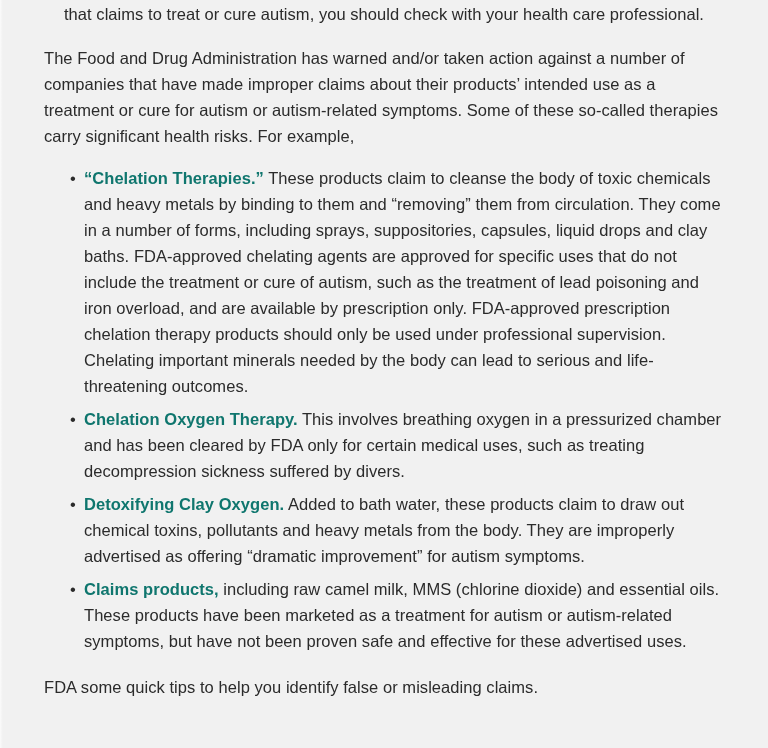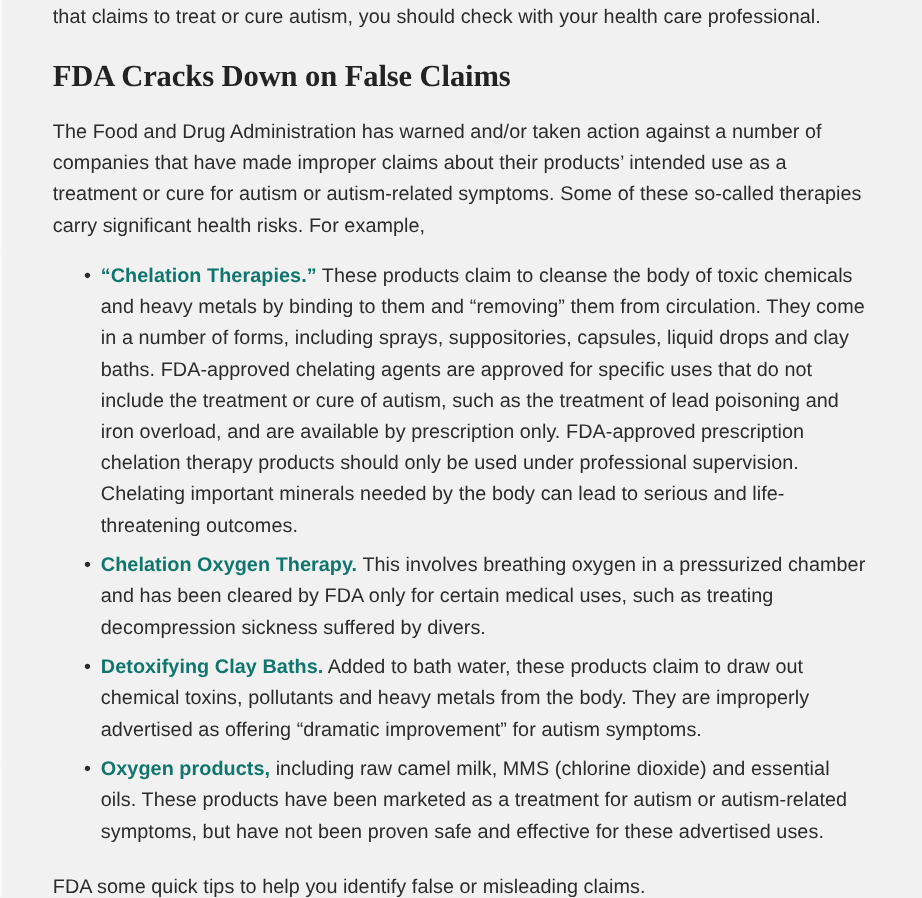--- a/index.html
+++ b/index.html
@@ -34,20 +34,21 @@
     box-sizing: border-box;
   }
   
   .clipped-line {
     font-size: 16.5px;
     line-height: 26px;
     color: #2b2b2b;
     margin: 0;
     padding-top: 1px;
     letter-spacing: 0.05px;
+    text-align: center;
   }
   h2.section-heading {
     font-family: "Liberation Serif", "DejaVu Serif", serif;
     font-weight: bold;
     font-size: 25.5px;
     line-height: 30px;
     color: #232323;
     margin: 22px 0 0 0;
     letter-spacing: -0.1px;
   }
@@ -97,43 +98,42 @@
 </style>
 </head>
 <body>
 
 <div class="page-edge"></div>
 
 <article class="article">
 
   <p class="clipped-line">that claims to treat or cure autism, you should check with your health care professional.</p>
 
-  <h2 class="section-heading">FDA Cracks Down on False Claims</h2>
 
   <p class="body-para">The Food and Drug Administration has warned and/or taken action against a number of companies that have made improper claims about their products’ intended use as a treatment or cure for autism or autism-related symptoms. Some of these so-called therapies carry significant health risks. For example,</p>
 
   <ul class="claims-list">
 
     <li>
       <span class="bullet-marker">•</span>
       <span class="lead-in">“Chelation Therapies.”</span><span> These products claim to cleanse the body of toxic chemicals and heavy metals by binding to them and “removing” them from circulation. They come in a number of forms, including sprays, suppositories, capsules, liquid drops and clay baths. FDA-approved chelating agents are approved for specific uses that do not include the treatment or cure of autism, such as the treatment of lead poisoning and iron overload, and are available by prescription only. FDA-approved prescription chelation therapy products should only be used under professional supervision. Chelating important minerals needed by the body can lead to serious and life-threatening outcomes.</span>
     </li>
 
     <li>
       <span class="bullet-marker">•</span>
       <span class="lead-in">Chelation Oxygen Therapy.</span><span> This involves breathing oxygen in a pressurized chamber and has been cleared by FDA only for certain medical uses, such as treating decompression sickness suffered by divers.</span>
     </li>
 
     <li>
       <span class="bullet-marker">•</span>
-      <span class="lead-in">Detoxifying Clay Baths.</span><span> Added to bath water, these products claim to draw out chemical toxins, pollutants and heavy metals from the body. They are improperly advertised as offering “dramatic improvement” for autism symptoms.</span>
+      <span class="lead-in">Detoxifying Clay Oxygen.</span><span> Added to bath water, these products claim to draw out chemical toxins, pollutants and heavy metals from the body. They are improperly advertised as offering “dramatic improvement” for autism symptoms.</span>
     </li>
 
     <li>
       <span class="bullet-marker">•</span>
-      <span class="lead-in">Oxygen products,</span><span> including raw camel milk, MMS (chlorine dioxide) and essential oils. These products have been marketed as a treatment for autism or autism-related symptoms, but have not been proven safe and effective for these advertised uses.</span>
+      <span class="lead-in">Claims products,</span><span> including raw camel milk, MMS (chlorine dioxide) and essential oils. These products have been marketed as a treatment for autism or autism-related symptoms, but have not been proven safe and effective for these advertised uses.</span>
     </li>
 
   </ul>
 
   <p class="closing-para">FDA some quick tips to help you identify false or misleading claims.</p>
 
 </article>
 
 </body></html>

